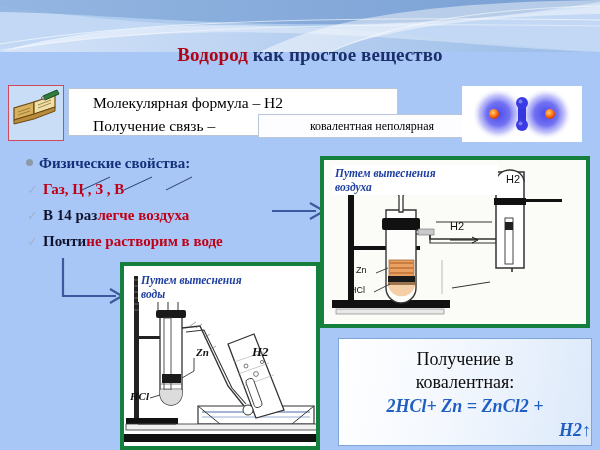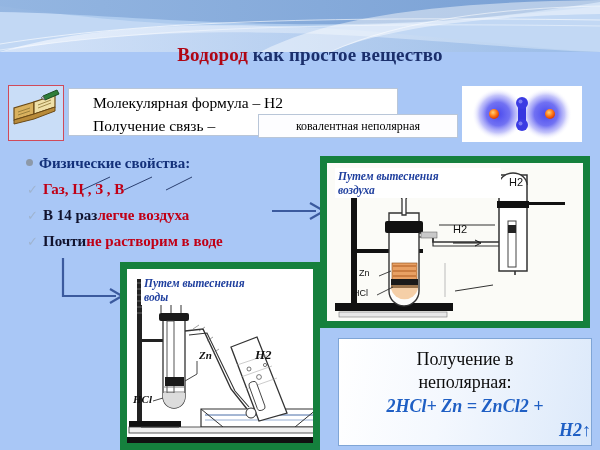--- a/index.html
+++ b/index.html
@@ -57,21 +57,21 @@
   .formula-line {
     color: #000000;
     font-size: 15.5px;
     line-height: 23px;
     white-space: nowrap;
   }
 
   .bond-box {
     position: absolute;
     left: 258px; top: 114px;
-    width: 200px; height: 24px;
+    width: 228px; height: 24px;
     background: #fdfdff;
     border: 1px solid #b9c6d8;
     box-sizing: border-box;
     display: flex; align-items: center; justify-content: center;
     font-size: 12px;
     color: #000000;
     white-space: nowrap;
   }
 
   
@@ -121,21 +121,21 @@
   .leaders { position: absolute; left: 80px; top: 176px; width: 150px; height: 16px; }
 
   
   .arrow-right { position: absolute; left: 272px; top: 200px; width: 56px; height: 22px; }
   .arrow-elbow { position: absolute; left: 60px; top: 258px; width: 68px; height: 48px; }
 
   
   .panel {
     position: absolute;
     background: #737373;
-    border: 7px solid #15803d;
+    border: 4px solid #15803d;
     box-sizing: border-box;
     overflow: hidden;
   }
   #panel-air   { left: 320px; top: 156px; width: 270px; height: 172px; }
   #panel-water { left: 120px; top: 262px; width: 200px; height: 188px; }
 
   .panel-caption {
     position: absolute;
     background: #ffffff;
     color: #1f3f9e;
@@ -412,18 +412,18 @@
       <div>воды</div>
     </div>
 
     <div class="lbl lbl-serif" style="left:72px; top:80px; font-size:11px; font-weight:bold;">Zn</div>
     <div class="lbl lbl-serif" style="left:6px; top:124px; font-size:11px; font-weight:bold;">HCl</div>
     <div class="lbl lbl-serif" style="left:128px; top:78px; font-size:13px; font-weight:bold;">H2</div>
   </div>
 
   <div id="eq-box">
     <div class="eq-title">Получение в</div>
-    <div class="eq-title">неполярная:</div>
+    <div class="eq-title">ковалентная:</div>
     <div class="eq-formula">2HCl+ Zn = ZnCl2 +</div>
     <div class="eq-formula" style="text-align:right;padding-left:6px;">H2↑</div>
   </div>
 
 </div>
 
 </body></html>

